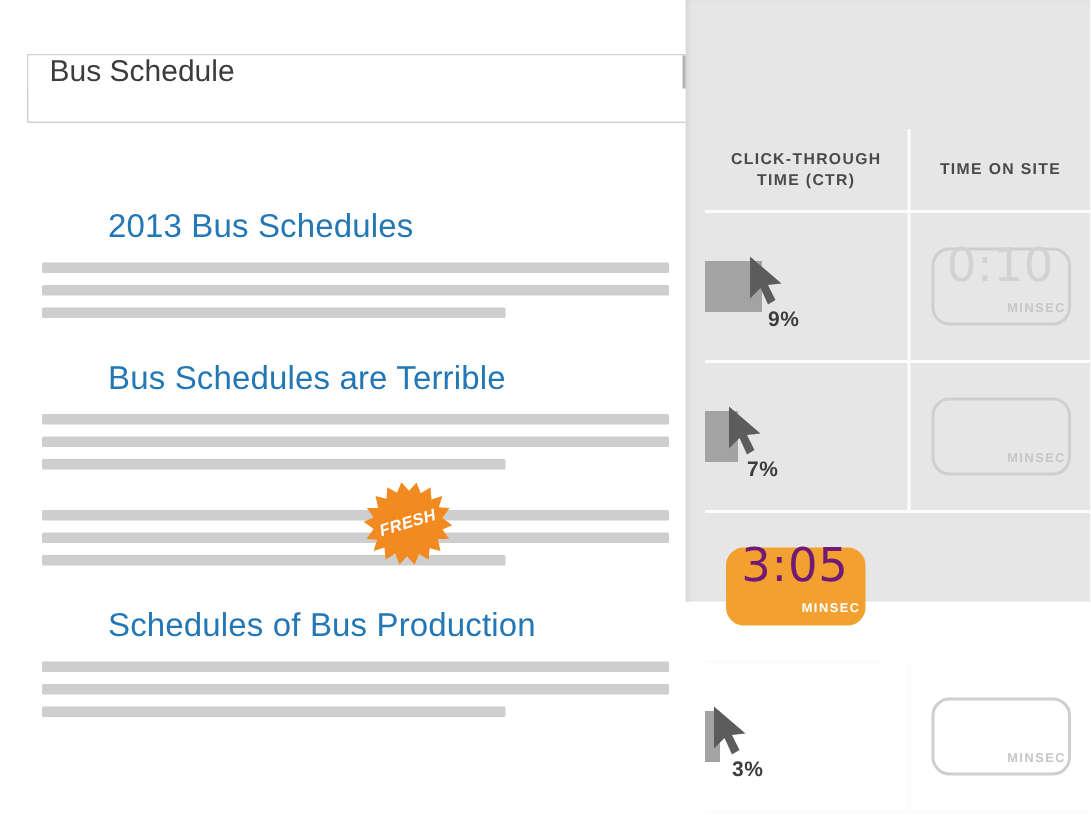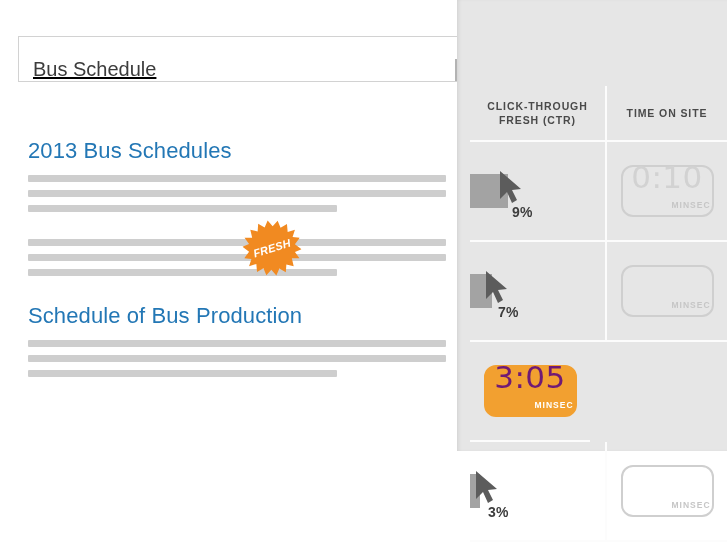--- a/index.html
+++ b/index.html
@@ -10,45 +10,44 @@
     overflow: hidden;
   }
   #root { position: relative; width: 727px; height: 547px; background: #ffffff; }
 
   
   #serp { position: absolute; left: 0; top: 0; width: 452px; height: 547px; background: #fff; }
 
   #search-bar {
     position: absolute; left: 18px; top: 36px;
     width: 484px; height: 46px;
-    display: flex; align-items: flex-end;
+    display: flex; align-items: flex-start;
     border: 1px solid #d2d2d2;
     background: #fff;
-    text-decoration: underline;
   }
   #search-input {
     flex: 1; border: 0; outline: 0;
     padding: 0 14px;
     font-family: "Liberation Sans", sans-serif;
     font-size: 20px; color: #3c3c3c;
     background: #fff;
   }
   #search-btn {
     width: 46px; background: #b3b3b3;
     display: flex; align-items: center; justify-content: center;
     border: 0; cursor: pointer;
   }
   #search-btn svg { display: block; }
 
   #results { position: absolute; left: 28px; top: 138px; width: 418px; }
   .result { margin-bottom: 27px; position: relative; }
   .result-title {
     font-size: 22px; color: #2377b5; font-weight: 400;
     letter-spacing: .1px; line-height: 26px;
-    display: inline-block; cursor: pointer;
+    display: inline-block; cursor: pointer; margin-left: 44px;
   }
   .result-lines { margin-top: 11px; }
   .line { height: 7px; background: #cecece; margin-bottom: 8px; border-radius: 1px; }
   .line.w100 { width: 100%; }
   .line.w74  { width: 74%; }
 
   .fresh-wrap {
     position: absolute; left: 215px; top: -20px;
     width: 58px; height: 58px;
     transform: rotate(-9deg);
@@ -58,21 +57,21 @@
     position: absolute; left: 0; top: 0; width: 58px; height: 58px;
     display: flex; align-items: center; justify-content: center;
     color: #fff; font-size: 11px; font-weight: bold; font-style: italic;
     letter-spacing: .3px; transform: rotate(-8deg);
     pointer-events: none;
   }
 
   
   #panel {
     position: absolute; left: 457px; top: 0;
-    width: 270px; height: 451px;
+    width: 270px; height: 401px;
     background: #e6e6e6;
     box-shadow: inset 3px 0 4px -2px rgba(0,0,0,.10);
   }
   #table {
     position: absolute; left: 13px; top: 86px;
     width: 257px; height: 461px;
   }
   .thead { display: flex; height: 56px; }
   .th {
     display: flex; align-items: center; justify-content: center; text-align: center;
@@ -154,55 +153,63 @@
 
       <div class="result">
         <div class="result-title">2013 Bus Schedules</div>
         <div class="result-lines">
           <div class="line w100"></div>
           <div class="line w100"></div>
           <div class="line w74"></div>
         </div>
       </div>
 
+      <div class="result">
+        <div class="result-title">Bus Schedules are Terrible</div>
+        <div class="result-lines">
+          <div class="line w100"></div>
+          <div class="line w100"></div>
+          <div class="line w74"></div>
+        </div>
+      </div>
 
       <div class="result">
         <div class="fresh-wrap">
           <svg width="58" height="58" viewBox="0 0 100 100">
             <polygon fill="#f18a21" points="50,2 57,13 67,5 70,18 82,13 81,27 94,25 88,37 100,40 90,50 100,60 88,63 94,75 81,73 82,87 70,82 67,95 57,87 50,98 43,87 33,95 30,82 18,87 19,73 6,75 12,63 0,60 10,50 0,40 12,37 6,25 19,27 18,13 30,18 33,5 43,13"></polygon>
           </svg>
           <div class="fresh-text">FRESH</div>
         </div>
         <div class="result-lines">
           <div class="line w100"></div>
           <div class="line w100"></div>
           <div class="line w74"></div>
         </div>
       </div>
 
       <div class="result">
-        <div class="result-title">Schedule of Bus Production</div>
+        <div class="result-title">Schedules of Bus Production</div>
         <div class="result-lines">
           <div class="line w100"></div>
           <div class="line w100"></div>
           <div class="line w74"></div>
         </div>
       </div>
 
     </div>
   </div>
 
   <div id="panel">
     <div id="table">
 
       <div class="thead">
         <div class="th col-ctr">
           <div>
             <div>CLICK-THROUGH</div>
-            <div>FRESH (CTR)</div>
+            <div>TIME (CTR)</div>
           </div>
         </div>
         <div class="th col-time">TIME ON SITE</div>
       </div>
 
       <div class="trow">
         <div class="cell col-ctr">
           <div class="bar-wrap">
             <div class="bar" style="width:38px"></div>
             <span class="cursor-icon" style="left:28px">

